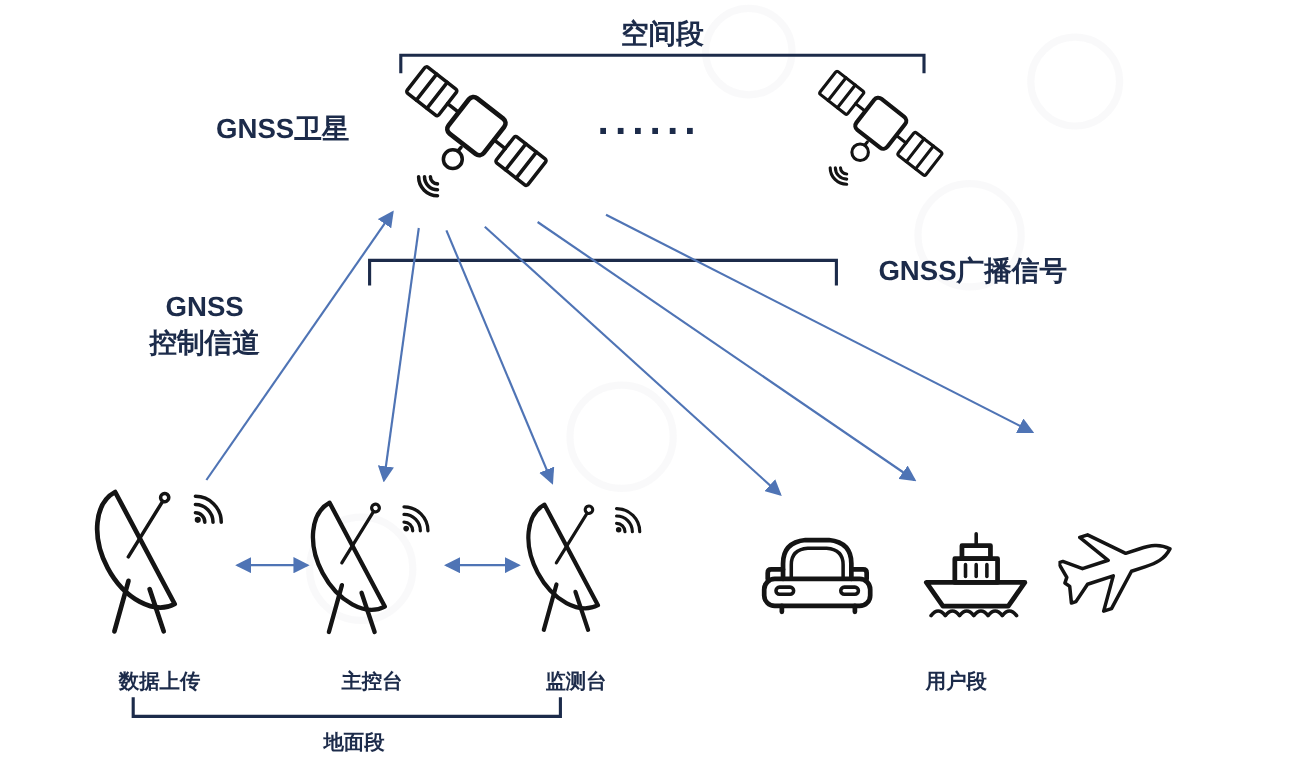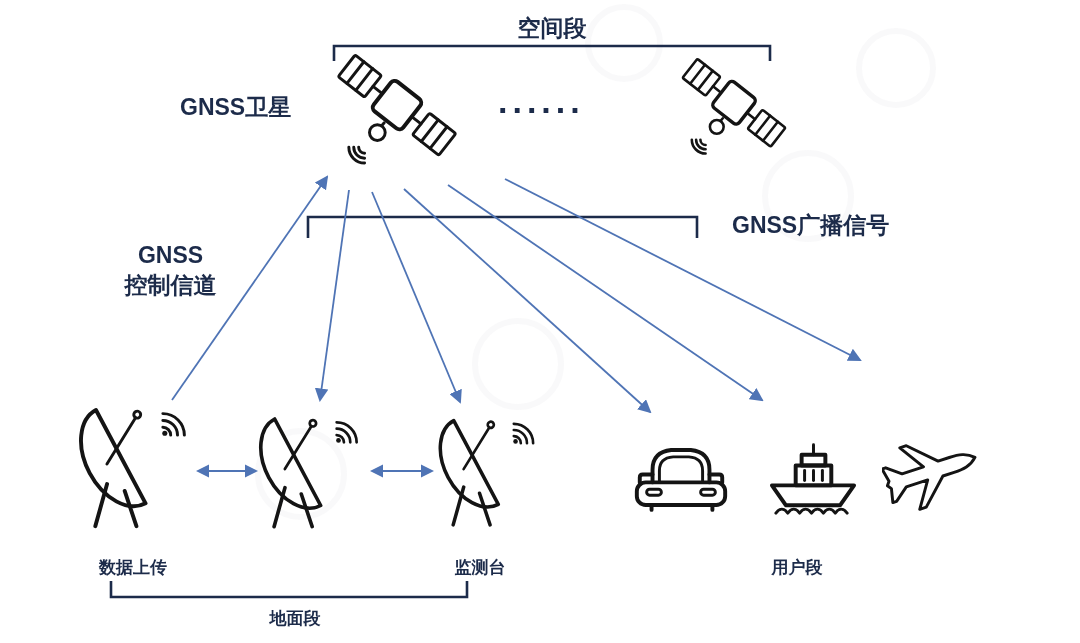--- a/index.html
+++ b/index.html
@@ -64,20 +64,21 @@
   <div class="lbl dots" style="left:498px;top:82px">......</div>
 
   <div class="lbl f23" style="left:732px;top:210px">GNSS广播信号</div>
 
   <div class="lbl f23 center" style="left:108px;top:240px;width:125px">
     <div class="ctl-line">GNSS</div>
     <div class="ctl-line">控制信道</div>
   </div>
 
   <div class="lbl f20 center" style="left:58px;top:556px;width:150px">数据上传</div>
+  <div class="lbl f20 center" style="left:245px;top:556px;width:130px">主控台</div>
   <div class="lbl f20 center" style="left:415px;top:556px;width:130px">监测台</div>
 
   <div class="lbl f20 center" style="left:732px;top:556px;width:130px">用户段</div>
 
   <div class="lbl f20 center" style="left:235px;top:607px;width:120px">地面段</div>
 
   <svg class="icon" style="left:333px;top:54px" width="128" height="113" viewBox="0 0 130 115">
     <g transform="rotate(38 65 52)">
       <rect class="ic thin" x="0" y="38" width="34" height="28" rx="2"></rect>
       <line class="ic thin" x1="11.3" y1="38" x2="11.3" y2="66"></line>

